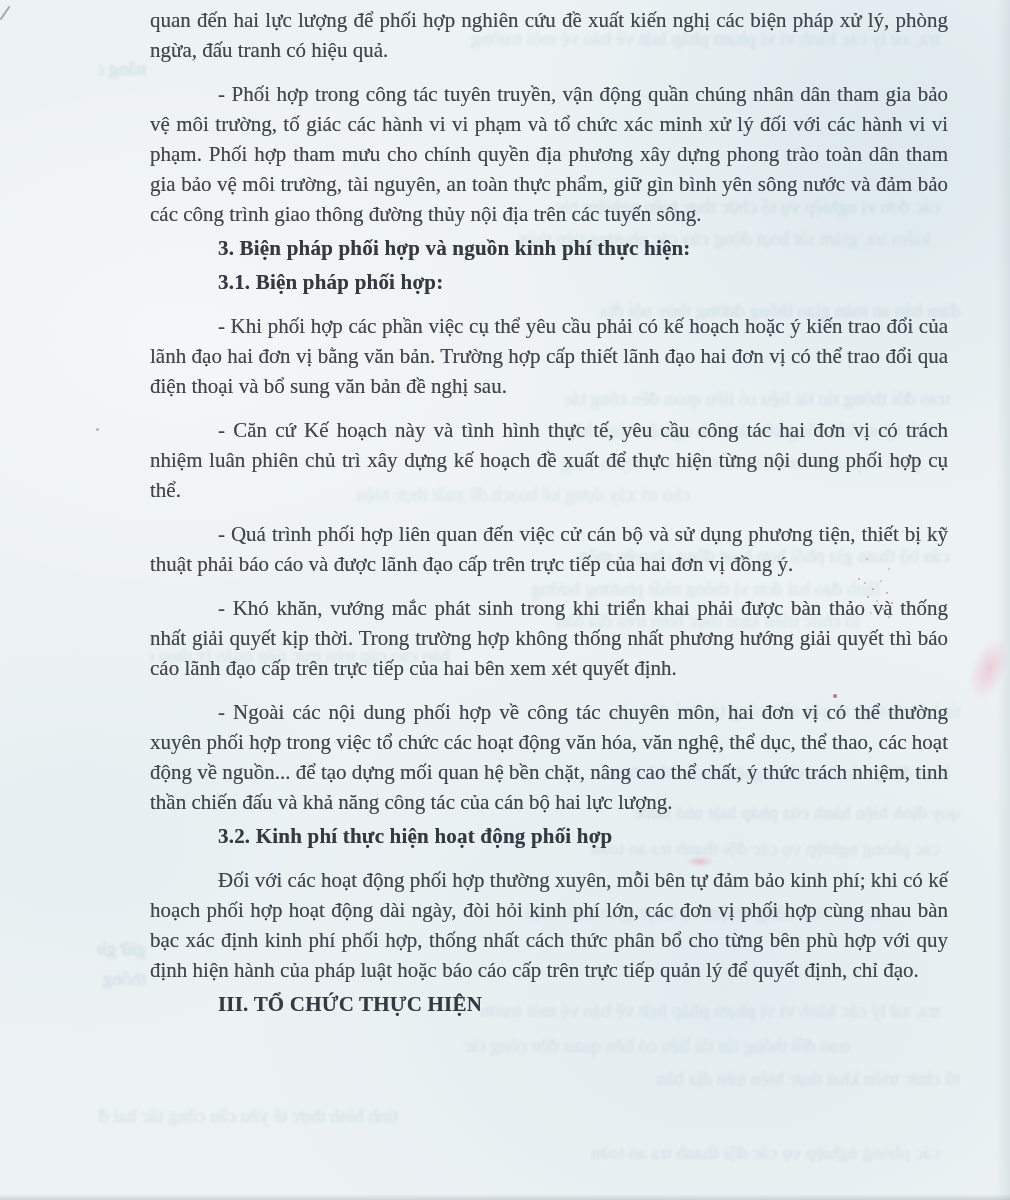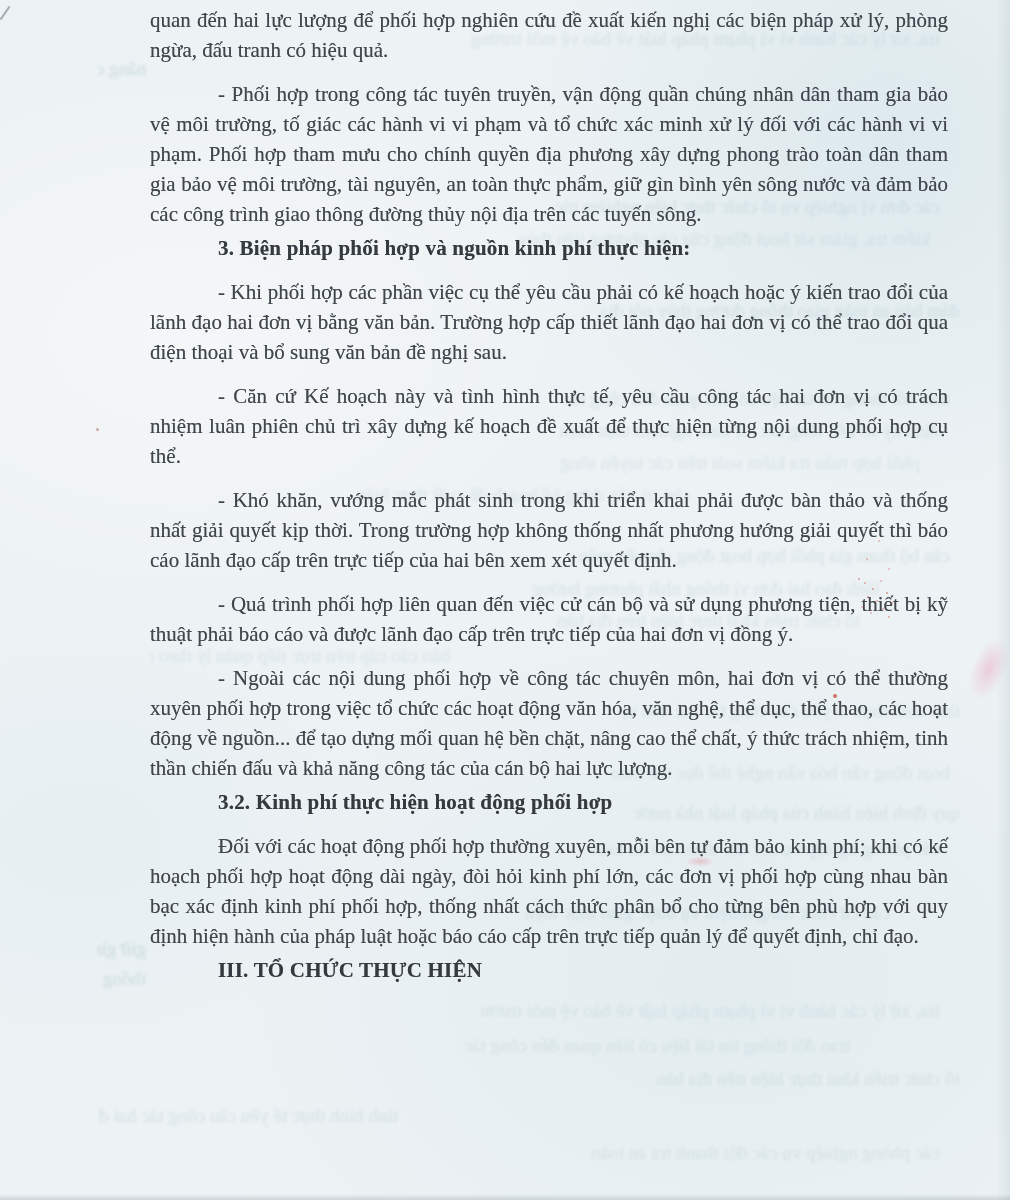--- a/index.html
+++ b/index.html
@@ -79,24 +79,25 @@
   <div class="ghost" style="left:480px;top:1000px;width:460px;opacity:.24">tra, xử lý các hành vi vi phạm pháp luật về bảo vệ môi trường</div>
   <div class="ghost" style="left:150px;top:1035px;width:700px;opacity:.23">trao đổi thông tin tài liệu có liên quan đến công tác</div>
   <div class="ghost" style="left:480px;top:1068px;width:480px;opacity:.25">tổ chức triển khai thực hiện trên địa bàn</div>
   <div class="ghost" style="left:98px;top:1105px;width:300px;opacity:.28">tình hình thực tế yêu cầu công tác hai đơn vị</div>
   <div class="ghost" style="left:560px;top:1142px;width:380px;opacity:.24">các phòng nghiệp vụ các đội thanh tra an toàn</div>
 
   <div class="content">
     <p class="para first">quan đến hai lực lượng để phối hợp nghiên cứu đề xuất kiến nghị các biện pháp xử lý, phòng ngừa, đấu tranh có hiệu quả.</p>
     <p class="para">- Phối hợp trong công tác tuyên truyền, vận động quần chúng nhân dân tham gia bảo vệ môi trường, tố giác các hành vi vi phạm và tổ chức xác minh xử lý đối với các hành vi vi phạm. Phối hợp tham mưu cho chính quyền địa phương xây dựng phong trào toàn dân tham gia bảo vệ môi trường, tài nguyên, an toàn thực phẩm, giữ gìn bình yên sông nước và đảm bảo các công trình giao thông đường thủy nội địa trên các tuyến sông.</p>
     <p class="heading">3. Biện pháp phối hợp và nguồn kinh phí thực hiện:</p>
+    <p class="heading">3.1. Biện pháp phối hợp:</p>
     <p class="para">- Khi phối hợp các phần việc cụ thể yêu cầu phải có kế hoạch hoặc ý kiến trao đổi của lãnh đạo hai đơn vị bằng văn bản. Trường hợp cấp thiết lãnh đạo hai đơn vị có thể trao đổi qua điện thoại và bổ sung văn bản đề nghị sau.</p>
     <p class="para">- Căn cứ Kế hoạch này và tình hình thực tế, yêu cầu công tác hai đơn vị có trách nhiệm luân phiên chủ trì xây dựng kế hoạch đề xuất để thực hiện từng nội dung phối hợp cụ thể.</p>
+    <p class="para">- Quá trình phối hợp liên quan đến việc cử cán bộ và sử dụng phương tiện, thiết bị kỹ thuật phải báo cáo và được lãnh đạo cấp trên trực tiếp của hai đơn vị đồng ý.</p>
     <p class="para">- Khó khăn, vướng mắc phát sinh trong khi triển khai phải được bàn thảo và thống nhất giải quyết kịp thời. Trong trường hợp không thống nhất phương hướng giải quyết thì báo cáo lãnh đạo cấp trên trực tiếp của hai bên xem xét quyết định.</p>
-    <p class="para">- Quá trình phối hợp liên quan đến việc cử cán bộ và sử dụng phương tiện, thiết bị kỹ thuật phải báo cáo và được lãnh đạo cấp trên trực tiếp của hai đơn vị đồng ý.</p>
     <p class="para">- Ngoài các nội dung phối hợp về công tác chuyên môn, hai đơn vị có thể thường xuyên phối hợp trong việc tổ chức các hoạt động văn hóa, văn nghệ, thể dục, thể thao, các hoạt động về nguồn... để tạo dựng mối quan hệ bền chặt, nâng cao thể chất, ý thức trách nhiệm, tinh thần chiến đấu và khả năng công tác của cán bộ hai lực lượng.</p>
     <p class="heading">3.2. Kinh phí thực hiện hoạt động phối hợp</p>
     <p class="para">Đối với các hoạt động phối hợp thường xuyên, mỗi bên tự đảm bảo kinh phí; khi có kế hoạch phối hợp hoạt động dài ngày, đòi hỏi kinh phí lớn, các đơn vị phối hợp cùng nhau bàn bạc xác định kinh phí phối hợp, thống nhất cách thức phân bổ cho từng bên phù hợp với quy định hiện hành của pháp luật hoặc báo cáo cấp trên trực tiếp quản lý để quyết định, chỉ đạo.</p>
     <p class="heading">III. TỔ CHỨC THỰC HIỆN</p>
   </div>
 
   <div class="speck-cluster"></div>
   <div class="speck-a"></div>
   <div class="speck-b"></div>
   <div class="pink-smudge"></div>

